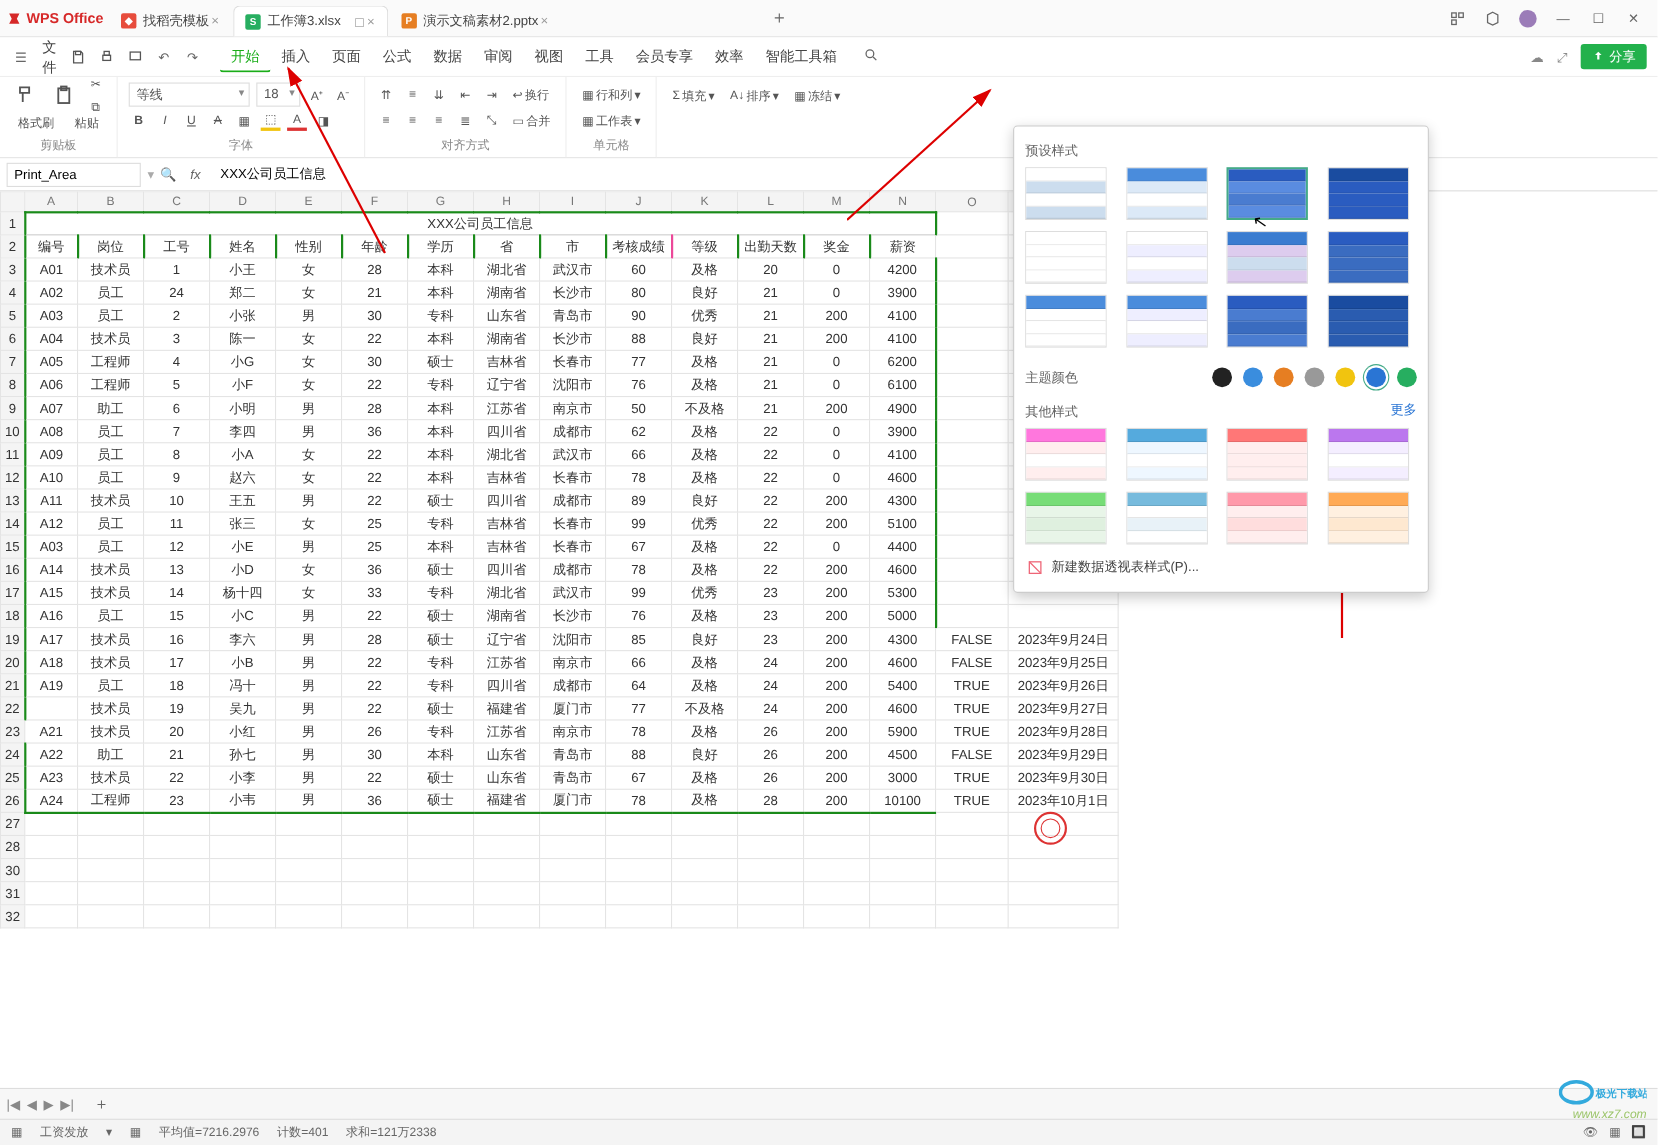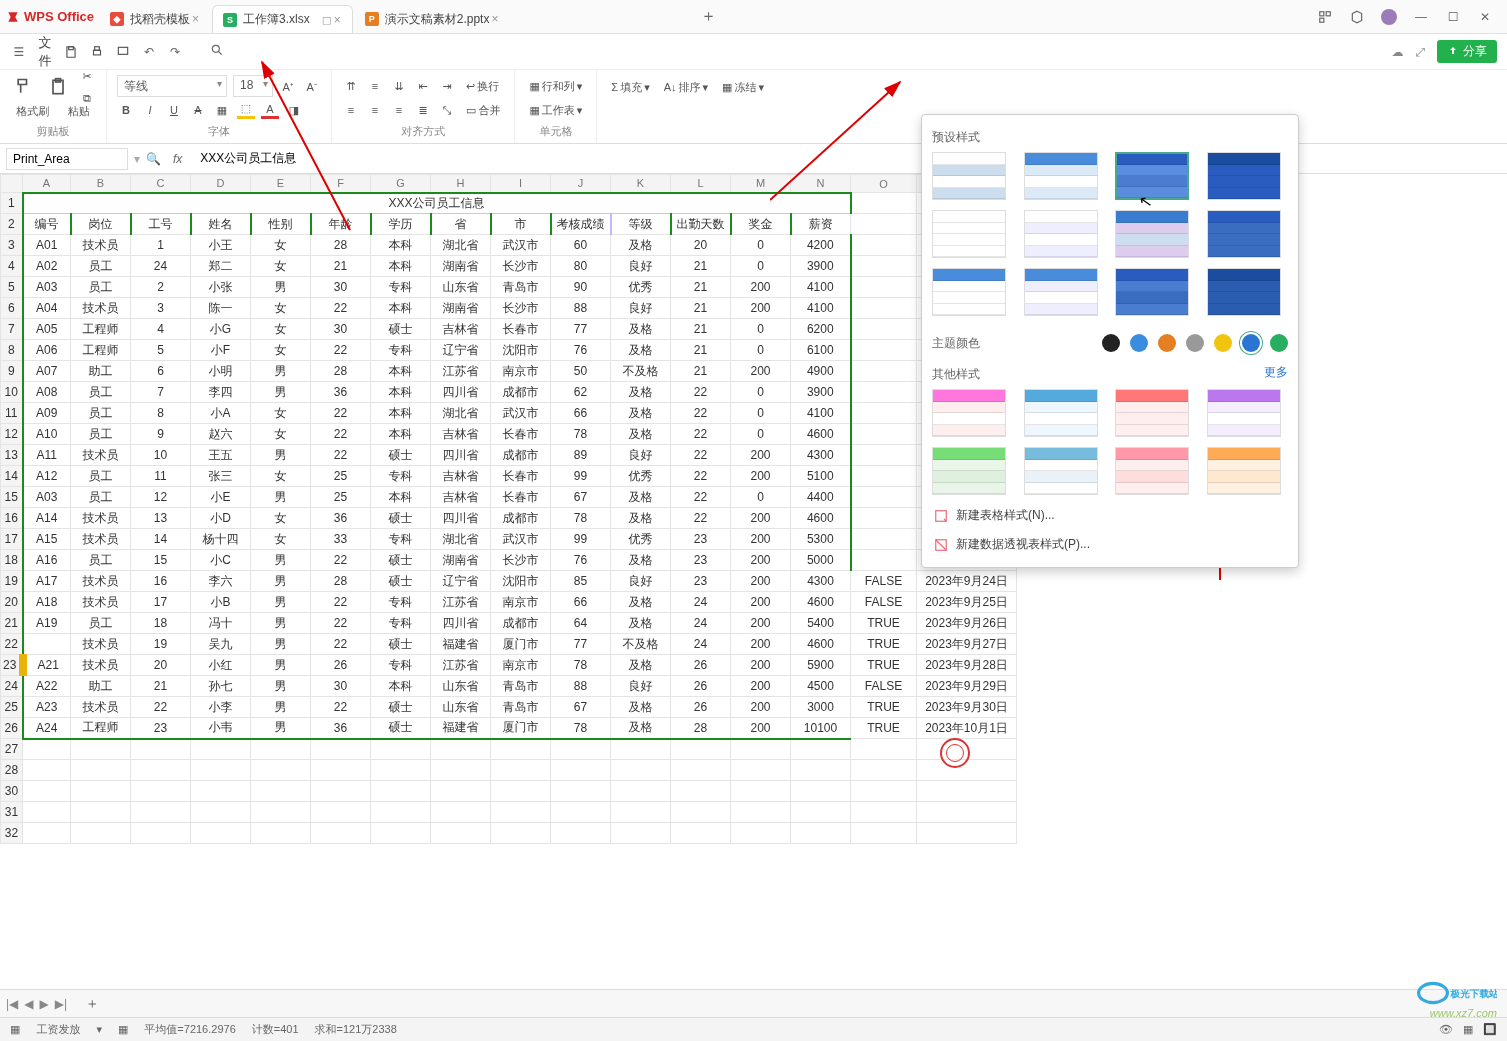--- a/index.html
+++ b/index.html
@@ -152,20 +152,33 @@
         </svg>
       </span>
     <span>
         <svg width="14" height="14" viewBox="0 0 24 24" fill="none" stroke="#555" stroke-width="2">
           <rect x="4" y="4" width="16" height="12"></rect>
         </svg>
       </span>
     <span>↶</span>
     <span>↷</span>
   </div>
+  <div id="menus" style="display:flex;gap:0;">
+      <span class="mitem active">开始</span>
+      <span class="mitem">插入</span>
+      <span class="mitem">页面</span>
+      <span class="mitem">公式</span>
+      <span class="mitem">数据</span>
+      <span class="mitem">审阅</span>
+      <span class="mitem">视图</span>
+      <span class="mitem">工具</span>
+      <span class="mitem">会员专享</span>
+      <span class="mitem">效率</span>
+      <span class="mitem">智能工具箱</span>
+    </div>
   <span style="margin-left:10px;">
     <svg width="14" height="14" viewBox="0 0 24 24" fill="none" stroke="#666" stroke-width="2">
         <circle cx="10" cy="10" r="6"></circle>
         <path d="M15 15l5 5"></path>
       </svg>
   </span>
   <div class="spacer"></div>
   <span style="color:#888;">☁</span>
   <span style="color:#888;margin:0 8px;">⤢</span>
   <div class="sharebtn">
@@ -341,21 +354,21 @@
           <td style="border-left:2px solid #1a8a1a;border-right:1px solid #e4e4e4;">编号</td>
           <td style="border-left:2px solid #1a8a1a;border-right:1px solid #e4e4e4;">岗位</td>
           <td style="border-left:2px solid #1a8a1a;border-right:1px solid #e4e4e4;">工号</td>
           <td style="border-left:2px solid #1a8a1a;border-right:1px solid #e4e4e4;">姓名</td>
           <td style="border-left:2px solid #1a8a1a;border-right:1px solid #e4e4e4;">性别</td>
           <td style="border-left:2px solid #1a8a1a;border-right:1px solid #e4e4e4;">年龄</td>
           <td style="border-left:2px solid #1a8a1a;border-right:1px solid #e4e4e4;">学历</td>
           <td style="border-left:2px solid #1a8a1a;border-right:1px solid #e4e4e4;">省</td>
           <td style="border-left:2px solid #1a8a1a;border-right:1px solid #e4e4e4;">市</td>
           <td style="border-left:2px solid #1a8a1a;border-right:1px solid #e4e4e4;">考核成绩</td>
-          <td style="border-left:2px solid #c4b5fd;border-right:1px solid #e4e4e4;">等级</td>
+          <td style="border-left:2px solid #ec4899;border-right:1px solid #e4e4e4;">等级</td>
           <td style="border-left:2px solid #1a8a1a;border-right:1px solid #e4e4e4;">出勤天数</td>
           <td style="border-left:2px solid #1a8a1a;border-right:1px solid #e4e4e4;">奖金</td>
           <td style="border-left:2px solid #1a8a1a;border-right:1px solid #e4e4e4;">薪资</td>
           <td></td>
           <td></td>
         </tr>
         <tr>
           <td class="rownum">3</td>
           <td style="border-left:2px solid #1a8a1a;">A01</td>
           <td style="">技术员</td>
@@ -730,21 +743,21 @@
           <td style="">77</td>
           <td style="">不及格</td>
           <td style="">24</td>
           <td style="">200</td>
           <td style="">4600</td>
           <td style="">TRUE</td>
           <td style="">2023年9月27日</td>
         </tr>
         <tr>
           <td class="rownum">23</td>
-          <td style="border-left:8px solid #eab308;margin-top:12px;">A21</td>
+          <td style="border-left:1px solid #eab308;margin-top:12px;">A21</td>
           <td style="">技术员</td>
           <td style="">20</td>
           <td style="">小红</td>
           <td style="">男</td>
           <td style="">26</td>
           <td style="">专科</td>
           <td style="">江苏省</td>
           <td style="">南京市</td>
           <td style="">78</td>
           <td style="">及格</td>
@@ -1115,27 +1128,20 @@
           <div style="background: rgb(255, 240, 224);"></div>
           <div style="background: rgb(254, 232, 208);"></div>
           <div style="background: rgb(255, 240, 224);"></div>
         </div>
       </div>
     </div>
   <div style="height:6px"></div>
   <div class="panel-action">
     <svg viewBox="0 0 24 24" fill="none" stroke="#e67" stroke-width="2">
         <rect x="3" y="3" width="18" height="18"></rect>
-        <path d="M17 17l4 4"></path>
-      </svg>
-    <span>新建表格样式(N)...</span>
-  </div>
-  <div class="panel-action">
-    <svg viewBox="0 0 24 24" fill="none" stroke="#e67" stroke-width="2">
-        <rect x="3" y="3" width="18" height="18"></rect>
         <path d="M3 3l18 18"></path>
       </svg>
     <span>新建数据透视表样式(P)...</span>
   </div>
 </div>
 
 <svg class="arrow-red" style="left:250px;top:60px;" width="700" height="500">
     <defs>
       <marker id="ah1" markerWidth="10" markerHeight="10" refX="8" refY="3" orient="auto">
         <path d="M0,0 L0,6 L9,3 z" fill="#d00"></path>

